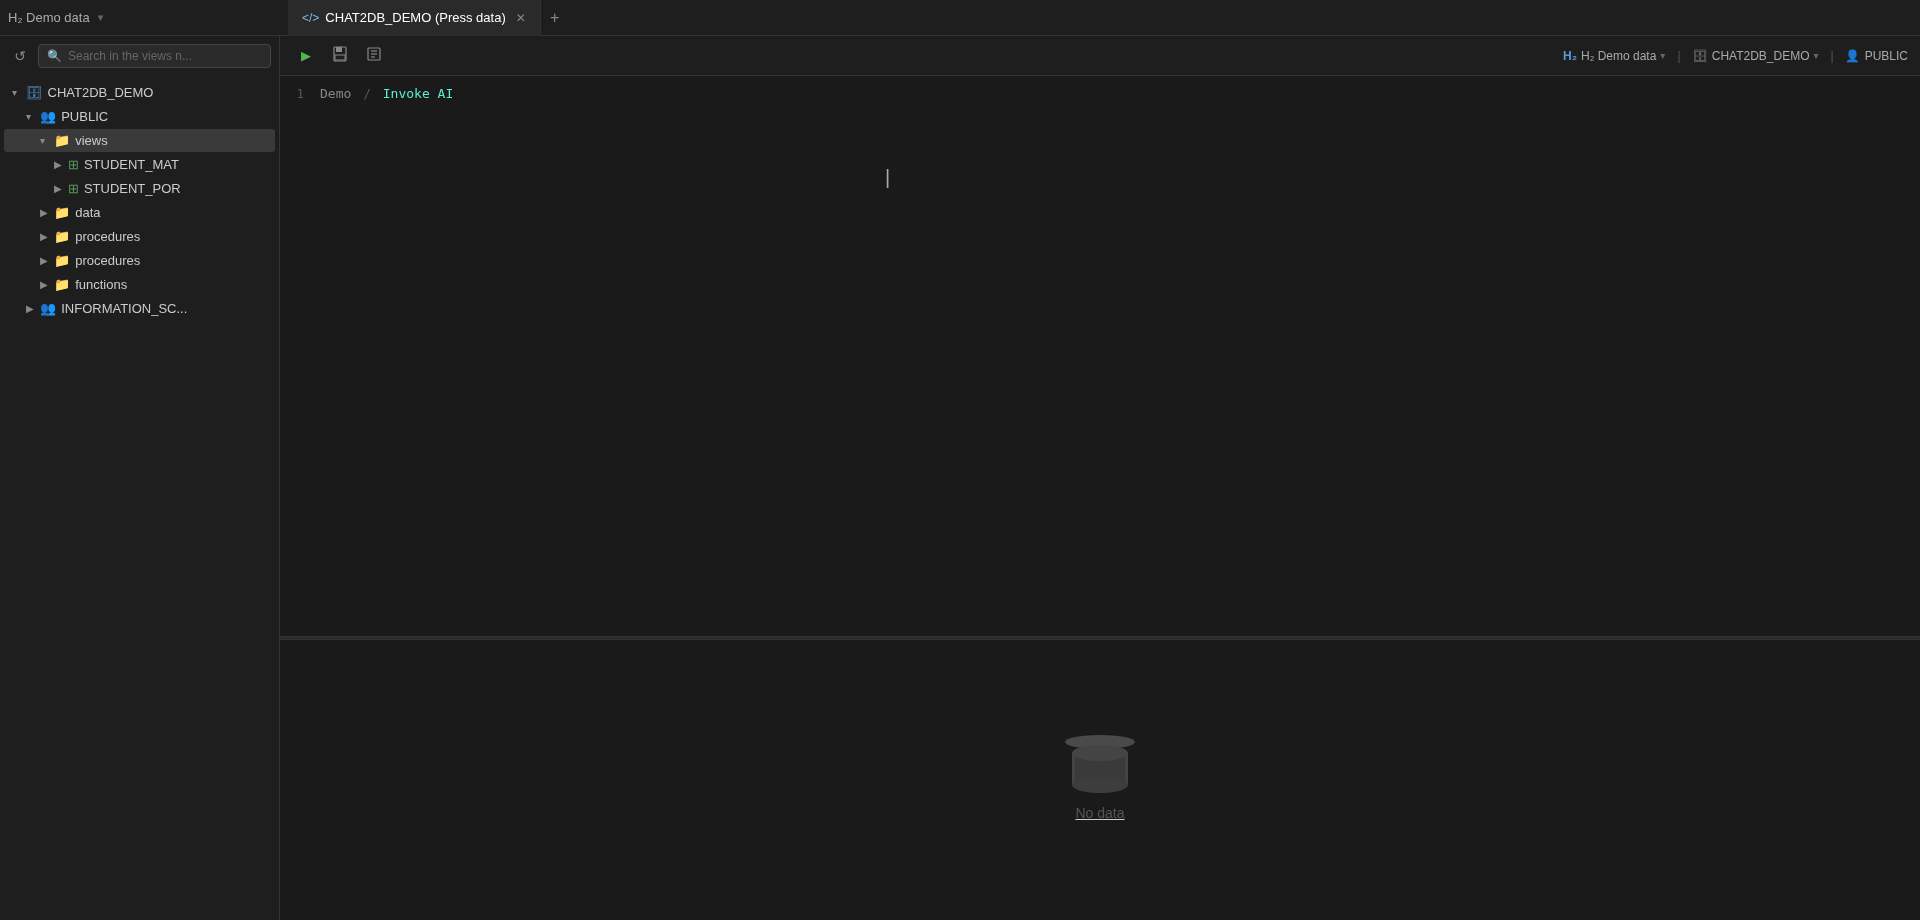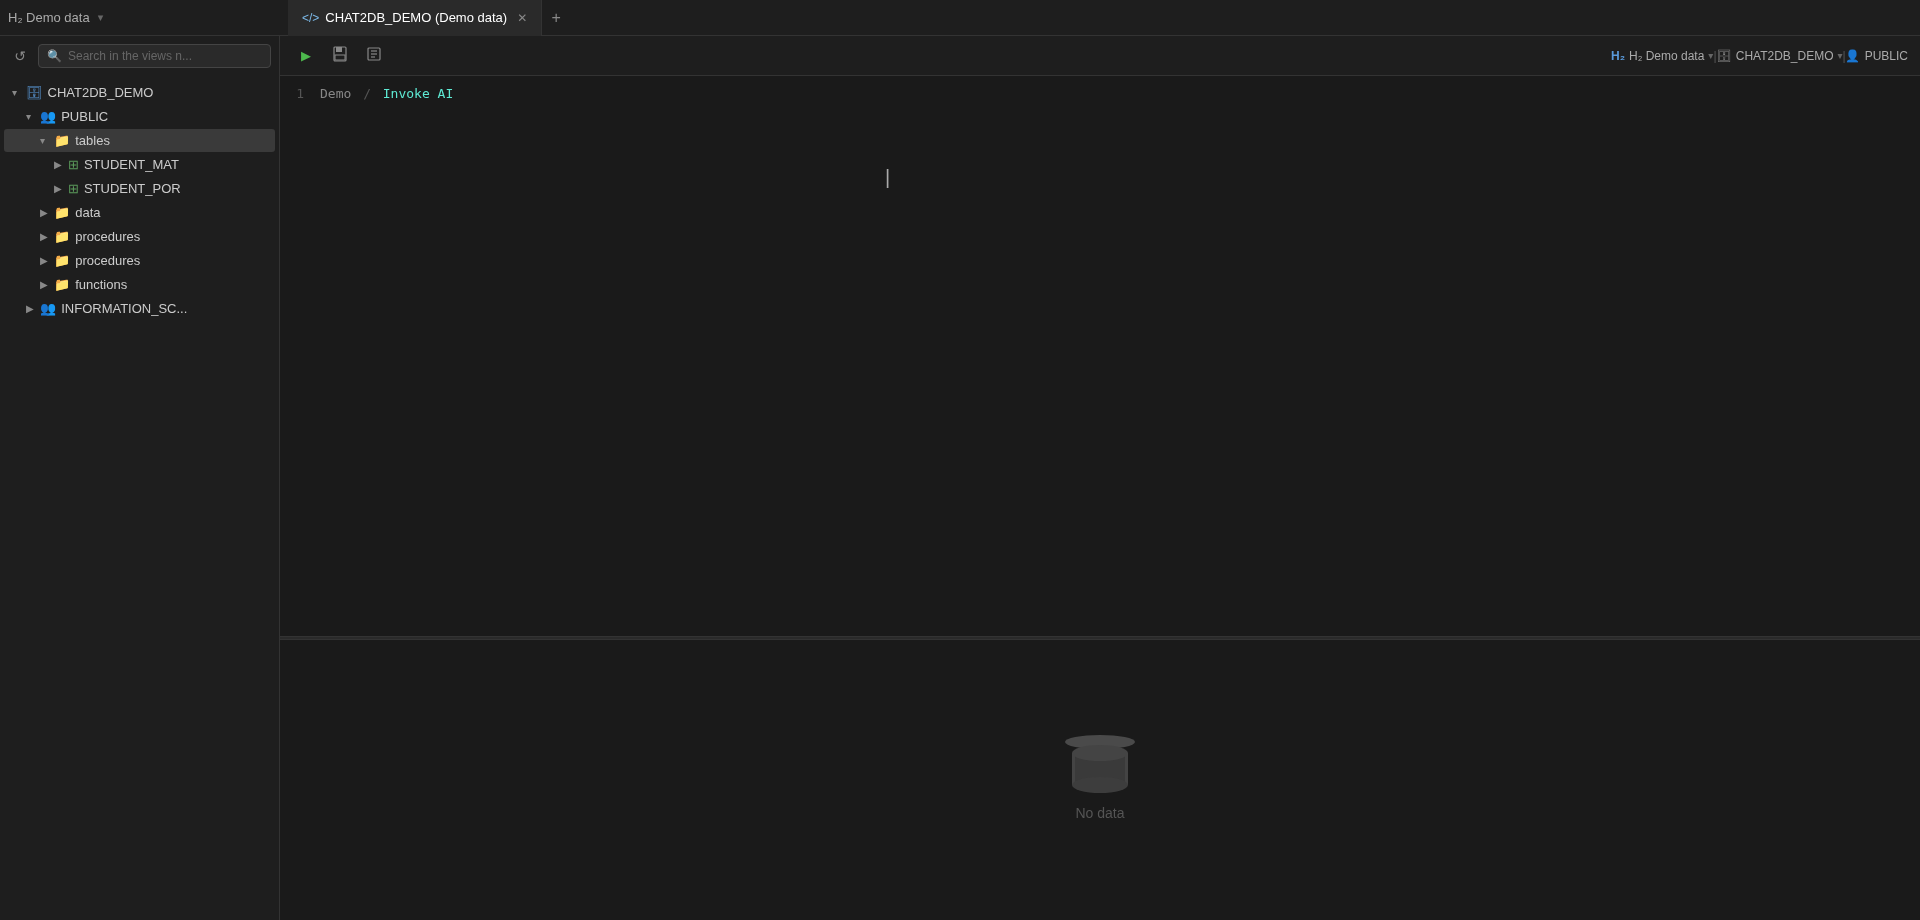--- a/index.html
+++ b/index.html
@@ -211,20 +211,21 @@
       align-items: center;
       justify-content: center;
       color: #888;
       cursor: pointer;
       border-radius: 3px;
     }
     .toolbar-btn.run { color: #4db84d; }
     .toolbar-right {
       display: flex;
       align-items: flex-start;
+      gap: 12px;
       font-size: 12px;
       color: #888;
     }
     .toolbar-separator {
       color: #555;
     }
     .toolbar-db-selector {
       display: flex;
       align-items: center;
       gap: 4px;
@@ -289,20 +290,21 @@
 
     
     .results-area {
       background: #1a1a1a;
       display: flex;
       flex-direction: column;
       align-items: center;
       justify-content: center;
       min-height: 280px;
       flex: 0 0 280px;
+      text-decoration: underline;
     }
     .no-data-text {
       color: #555;
       font-size: 14px;
     }
     .db-visual {
       display: flex;
       flex-direction: column;
       align-items: center;
       margin-bottom: 12px;
@@ -348,21 +350,21 @@
 <body>
 
 <div class="title-bar">
   <div class="title-bar-left">
     <span class="app-title">H₂ Demo data</span>
     <span class="title-chevron">▾</span>
   </div>
   <div class="title-bar-tabs">
     <div class="tab active">
       <span class="tab-icon">&lt;/&gt;</span>
-      <span>CHAT2DB_DEMO (Demo data)</span>
+      <span>CHAT2DB_DEMO (Press data)</span>
       <span class="tab-close">✕</span>
     </div>
     <div class="tab-add">+</div>
   </div>
 </div>
 
 <div class="main-layout">
 
   <div class="sidebar">
     <div class="sidebar-toolbar">
@@ -383,21 +385,21 @@
 
       <div class="tree-item indent-2">
         <span class="tree-arrow">▾</span>
         <span class="tree-icon schema-icon">👥</span>
         <span class="tree-label">PUBLIC</span>
       </div>
 
       <div class="tree-item indent-3 selected">
         <span class="tree-arrow">▾</span>
         <span class="tree-icon folder-icon">📁</span>
-        <span class="tree-label">tables</span>
+        <span class="tree-label">views</span>
       </div>
 
       <div class="tree-item indent-4">
         <span class="tree-arrow">▶</span>
         <span class="tree-icon table-icon">⊞</span>
         <span class="tree-label">STUDENT_MAT</span>
       </div>
 
       <div class="tree-item indent-4">
         <span class="tree-arrow">▶</span>

